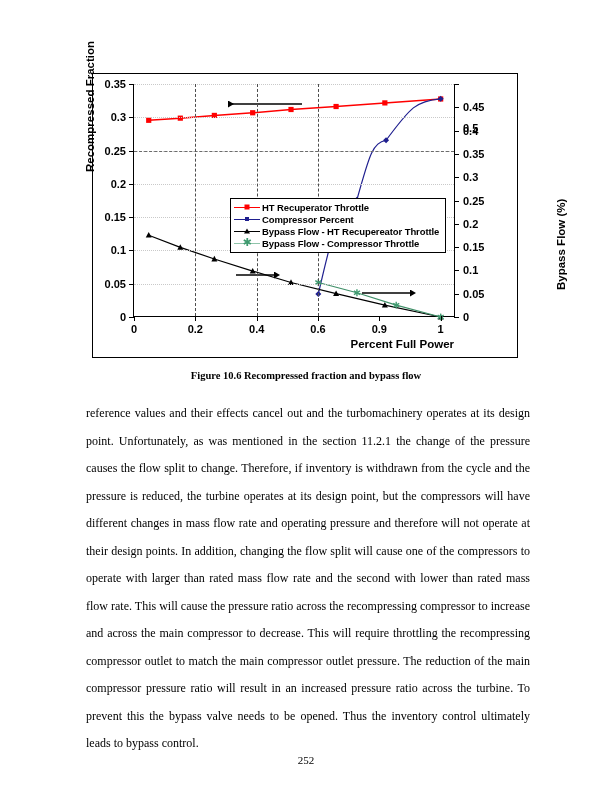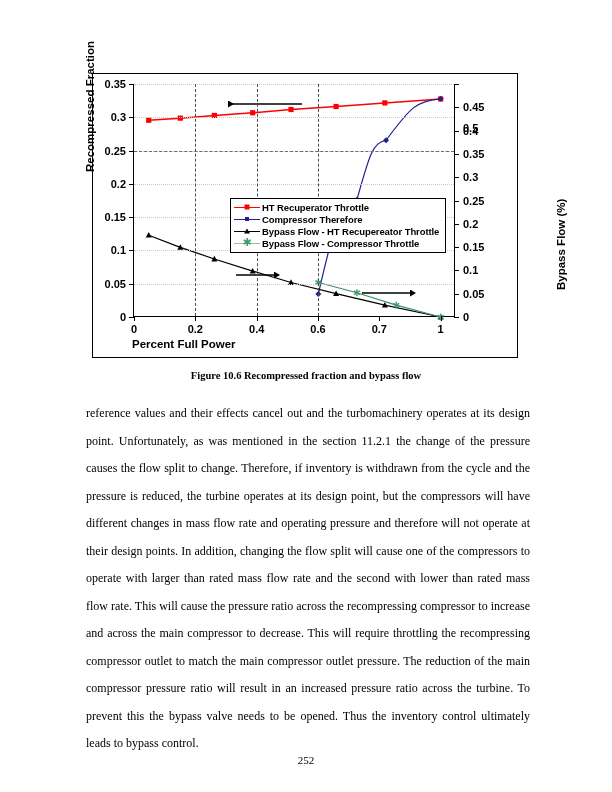--- a/index.html
+++ b/index.html
@@ -122,21 +122,21 @@
     font-weight: bold;
     color: #000;
     white-space: nowrap;
   }
 
   #xaxis-title {
     position: absolute;
     left: 132px;
     top: 338px;
     width: 322px;
-    text-align: left;
+    text-align: right;
     font-family: "Liberation Sans", sans-serif;
     font-size: 11.5px;
     font-weight: bold;
     color: #000;
   }
   #yaxis-title-left {
     position: absolute;
     left: -9px;
     top: 98px;
     transform: rotate(-90deg);
@@ -395,39 +395,39 @@
         <div class="ytick-label-right" style="top: 0px; margin-top: 44px;">0.5</div>
         <div class="tick-b" style="left: 0px;"></div>
         <div class="xtick-label" style="left: 0px;">0</div>
         <div class="tick-b" style="left: 61.3333px;"></div>
         <div class="xtick-label" style="left: 61.3333px;">0.2</div>
         <div class="tick-b" style="left: 122.667px;"></div>
         <div class="xtick-label" style="left: 122.667px;">0.4</div>
         <div class="tick-b" style="left: 184px;"></div>
         <div class="xtick-label" style="left: 184px;">0.6</div>
         <div class="tick-b" style="left: 245.333px;"></div>
-        <div class="xtick-label" style="left: 245.333px;">0.7</div>
+        <div class="xtick-label" style="left: 245.333px;">0.9</div>
         <div class="tick-b" style="left: 306.667px;"></div>
         <div class="xtick-label" style="left: 306.667px;">1</div>
       </div>
 
     <div id="chart-legend">
       <div class="legend-row">
         <span class="legend-key">
           <span class="lline" style="border-top:1.6px solid #ff0000"></span>
           <span class="lmark mk-square" style="transform:translate(-50%,-50%)"></span>
         </span>
         <span class="legend-label">HT Recuperator Throttle</span>
       </div>
       <div class="legend-row">
         <span class="legend-key">
           <span class="lline" style="border-top:1.4px solid #1f1f8f"></span>
           <span class="lmark mk-diamond"></span>
         </span>
-        <span class="legend-label">Compressor Therefore</span>
+        <span class="legend-label">Compressor Percent</span>
       </div>
       <div class="legend-row">
         <span class="legend-key">
           <span class="lline" style="border-top:1.4px solid #000000"></span>
           <span class="lmark mk-tri" style="transform:translate(-50%,-50%)"></span>
         </span>
         <span class="legend-label">Bypass Flow - HT Recupereator Throttle</span>
       </div>
       <div class="legend-row">
         <span class="legend-key">

